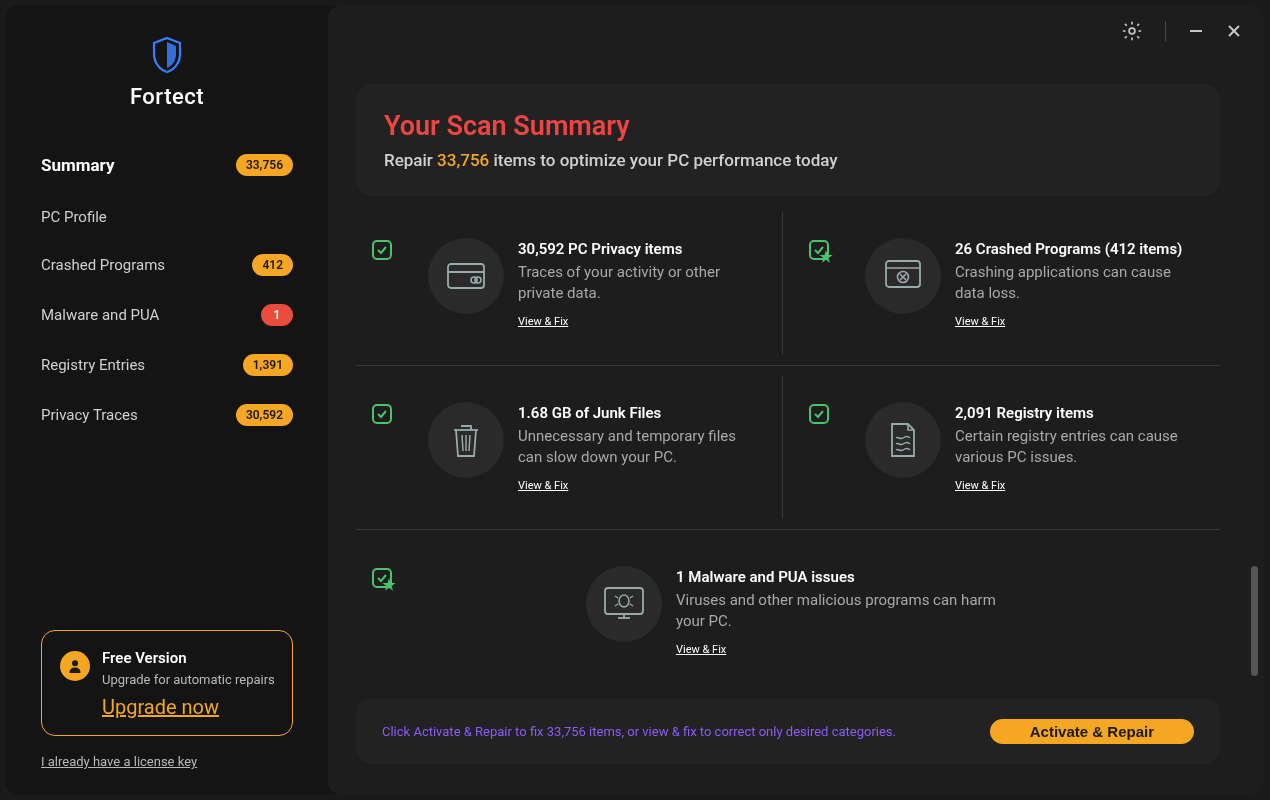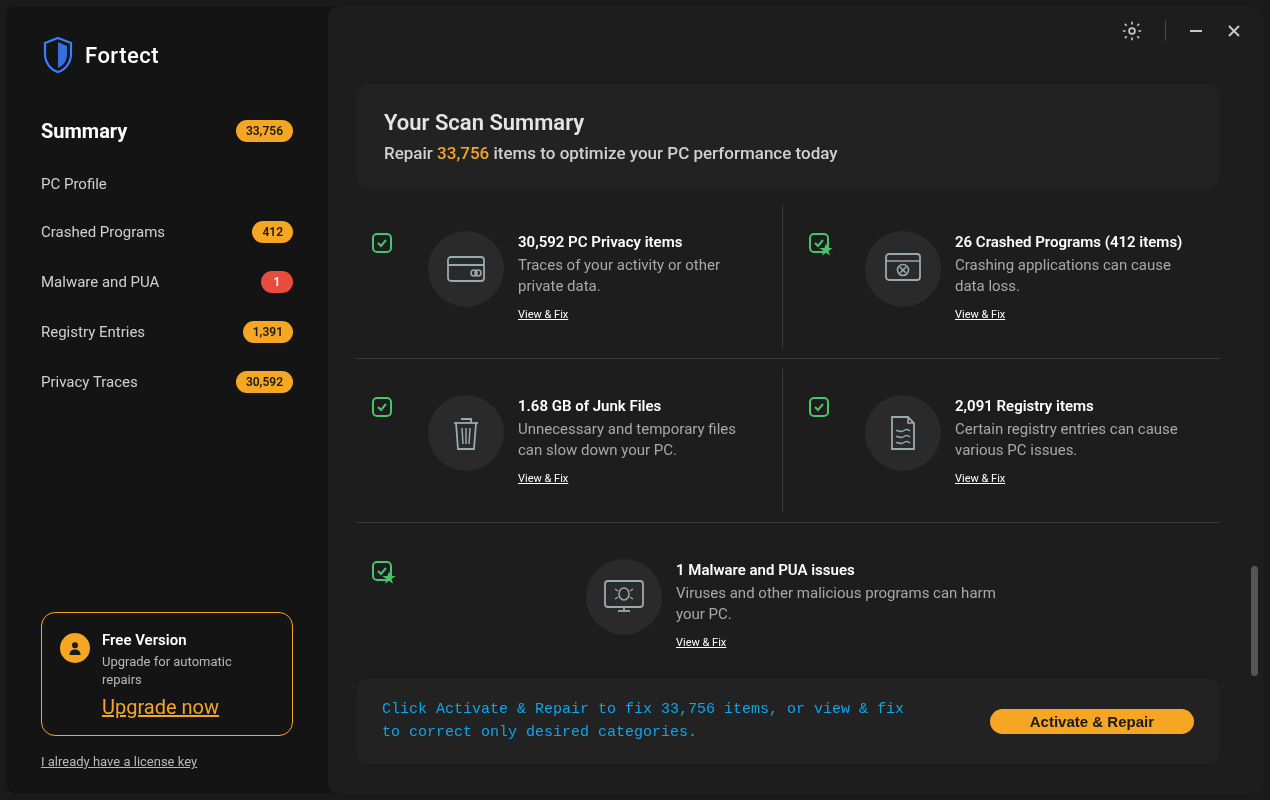--- a/index.html
+++ b/index.html
@@ -28,20 +28,21 @@
     background: #141414;
     padding: 30px 35px 25px 35px;
     display: flex;
     flex-direction: column;
   }
   .logo-row {
     display: flex;
     align-items: center;
     gap: 10px;
     margin-bottom: 35px;
+    flex-direction: column;
   }
   .logo-icon svg { display: block; }
   .logo-text {
     color: #fff;
     font-size: 22px;
     font-weight: 500;
     letter-spacing: 0.5px;
   }
   .nav-list { list-style: none; }
   .nav-item {
@@ -49,39 +50,39 @@
     align-items: center;
     justify-content: space-between;
     padding: 14px 0;
     cursor: pointer;
     color: #d0d0d0;
     font-size: 15px;
   }
   .nav-item.active .nav-label {
     color: #fff;
     font-weight: 700;
-    font-size: 20px;
+    font-size: 17px;
   }
   .nav-item.active { padding: 10px 0 18px 0; }
   .badge {
     background: #f5a623;
     color: #1a1a1a;
     font-size: 12px;
     font-weight: 600;
     padding: 4px 10px;
     border-radius: 12px;
     min-width: 32px;
     text-align: center;
   }
   .badge.red { background: #e74c3c; color: #fff; }
   .spacer { flex: 1; }
   .upgrade-card {
     border: 1px solid #f5a623;
     border-radius: 14px;
-    padding: 18px 24px 16px 18px;
+    padding: 18px 6px 16px 18px;
     display: flex;
     gap: 12px;
     margin-bottom: 18px;
   }
   .avatar-circle {
     width: 30px; height: 30px;
     background: #f5a623;
     border-radius: 50%;
     display: flex;
     align-items: center;
@@ -130,22 +131,22 @@
     flex: 1;
     overflow-y: auto;
   }
   .summary-header {
     background: #222222;
     border-radius: 14px;
     padding: 26px 28px;
     margin-bottom: 16px;
   }
   .summary-title {
-    color: #e5e5e5;
-    font-size: 22px;
+    color: #ef4444;
+    font-size: 27px;
     font-weight: 600;
     margin-bottom: 8px;
   }
   .summary-sub {
     color: #d0d0d0;
     font-size: 17px;
     font-weight: 500;
   }
   .summary-sub .hl { color: #f5a623; }
   .cards-grid {
@@ -203,25 +204,24 @@
     margin: 0 44px 30px 28px;
     background: #222222;
     border-radius: 14px;
     padding: 20px 26px;
     display: flex;
     align-items: center;
     justify-content: space-between;
     gap: 24px;
   }
   .footer-text {
-    color: #0ea5e9;
-    font-size: 15px;
+    color: #8b5cf6;
+    font-size: 13px;
     line-height: 1.5;
     max-width: 540px;
-    font-family: Liberation Mono, monospace;
   }
   .activate-btn {
     background: #f5a623;
     color: #1a1a1a;
     border: none;
     border-radius: 26px;
     padding: 4px 40px;
     font-size: 15px;
     font-weight: 700;
     cursor: pointer;

